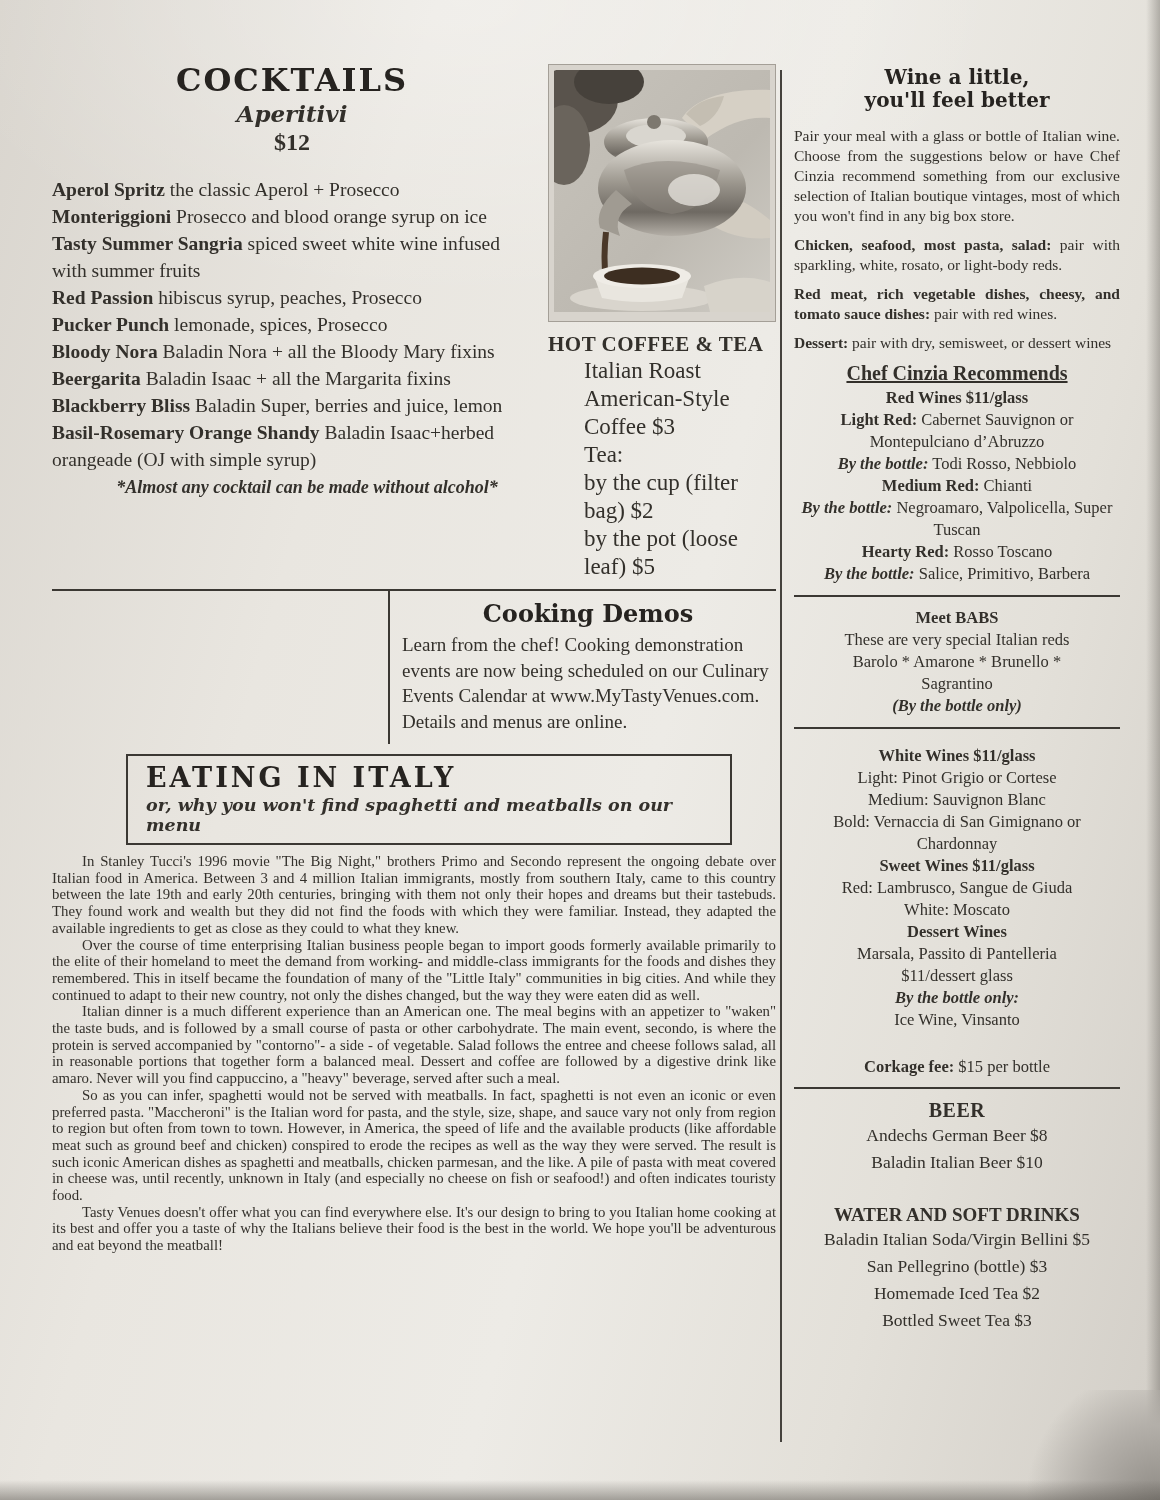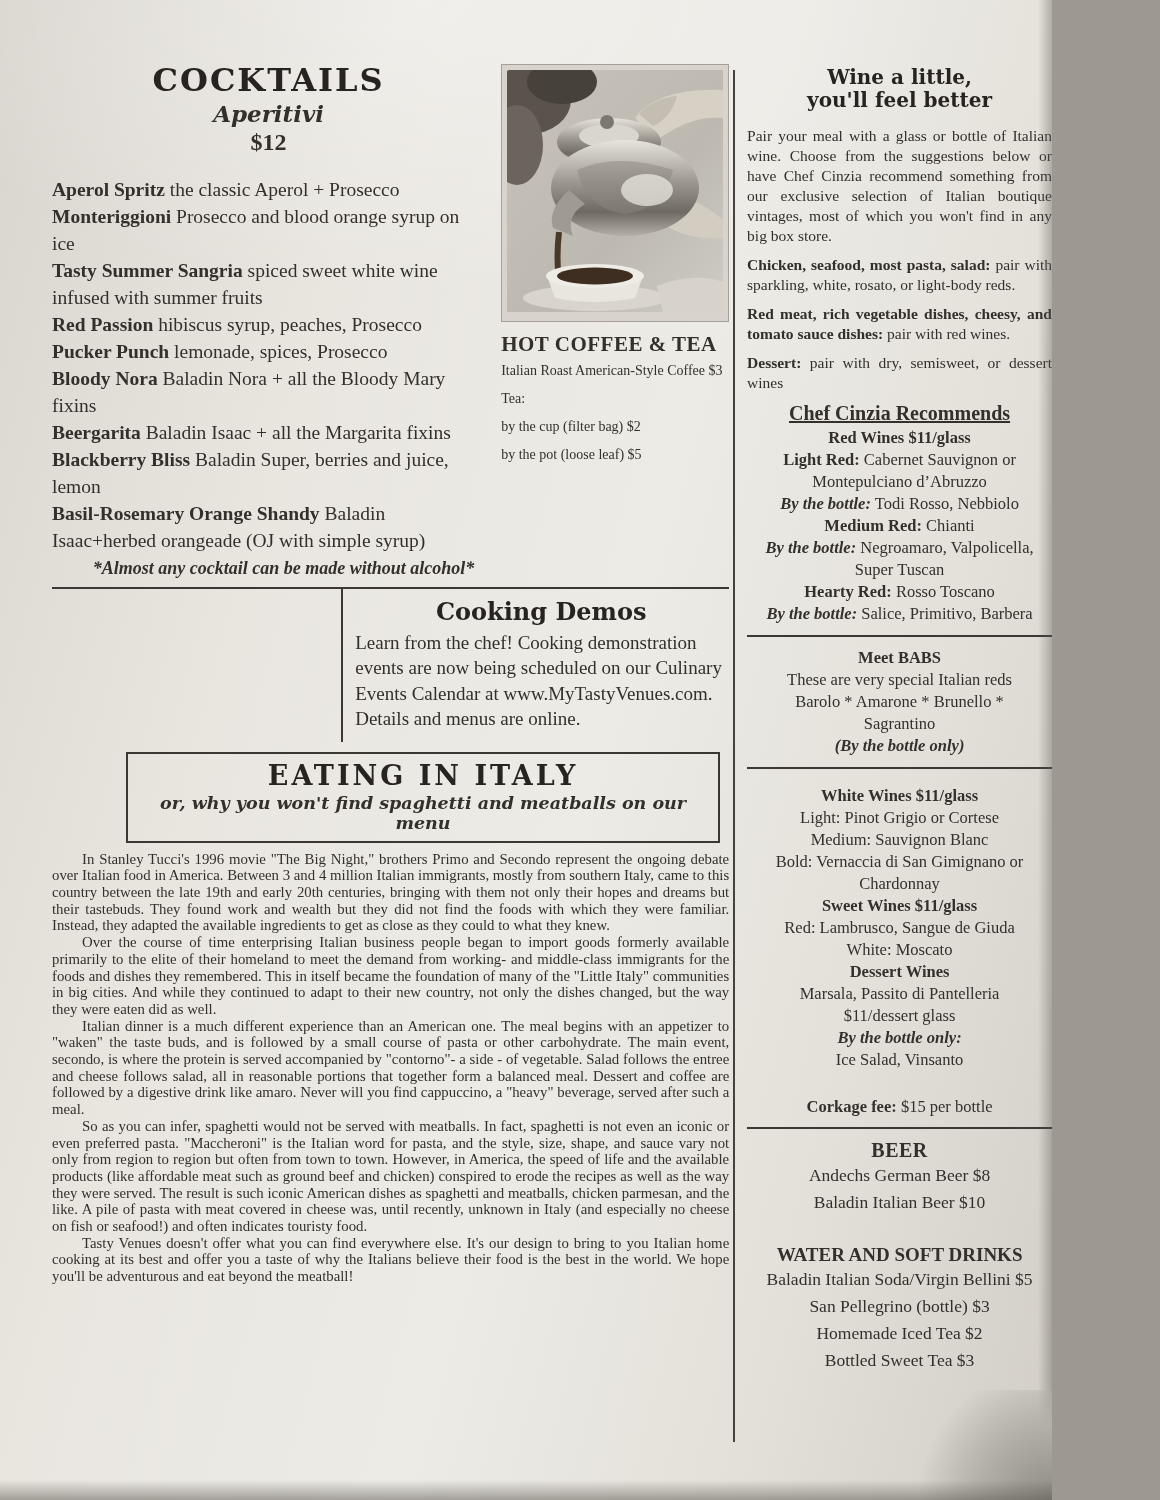--- a/index.html
+++ b/index.html
@@ -4,21 +4,21 @@
 <style>
   html,body{margin:0;padding:0;}
   body{
     width:1160px;height:1500px;
     background:#9d9992;
     font-family:"Liberation Serif", serif;
     color:#33302b;
     overflow:hidden;
   }
   .page{
-    position:relative;width:1052px;height:1500px;
+    position:relative;width:1160px;height:1500px;
     background:
       radial-gradient(ellipse 900px 500px at 40% 0%, rgba(255,255,255,.35), transparent 60%),
       linear-gradient(105deg,#d9d5ce 0%, #e9e6e0 28%, #edebe6 55%, #e3e0d9 78%, #d2cec7 100%);
     overflow:hidden;
   }
   .right-strip{position:absolute;top:0;right:0;width:14px;height:100%;
     background:linear-gradient(to left, rgba(95,91,85,.4), transparent);}
   .bottom-shadow{position:absolute;left:0;bottom:0;width:100%;height:20px;
     background:linear-gradient(to bottom, transparent, rgba(90,86,80,.5));}
   .corner-curl{position:absolute;right:0;bottom:0;width:150px;height:110px;
@@ -39,31 +39,31 @@
   .c-sub{font-size:23px;font-style:italic;font-weight:bold;font-family:"DejaVu Serif",serif;margin-top:2px;}
   .c-price{font-size:24px;font-weight:bold;margin:2px 0 8px;}
   .c-list{font-size:19.5px;line-height:27px;margin-top:20px;}
   .c-item b{font-weight:bold;}
   .c-note{font-size:18px;font-style:italic;font-weight:bold;text-align:center;margin:4px 0 0 30px;}
 
   .photo-col{width:228px;flex:none;}
   .photo-frame{border:1px solid #a49f97;background:#d8d4cd;padding:5px;width:216px;}
   .hot-coffee{margin-top:10px;}
   .hc-title{font-size:21px;font-weight:bold;letter-spacing:.5px;}
-  .hc-line{font-size:14px;line-height:28px;}
+  .hc-line{font-size:23px;line-height:28px;margin-left:36px;}
 
   
   .two-boxes{display:flex;border-top:2px solid #3b3833;margin-top:8px;}
   .box-art{flex:1;padding:8px 16px 10px 6px;}
   .box-demos{width:372px;border-left:2px solid #3b3833;padding:8px 2px 10px 12px;}
   .box-title{font-size:24px;text-align:center;margin-bottom:4px;}
   .box-body{font-size:19px;line-height:25.5px;}
 
   
-  .eating-box{border:2px solid #3b3833;margin:10px 0 8px 74px;width:566px;text-align:center;padding:6px 12px 8px;}
+  .eating-box{border:2px solid #3b3833;margin:10px 0 8px 74px;width:566px;padding:6px 18px 8px;}
   .e-title{font-size:27px;letter-spacing:3px;}
   .e-sub{font-size:17.5px;font-style:italic;font-weight:bold;font-family:"DejaVu Serif",serif;margin-top:2px;}
   .essay{margin-top:4px;}
   .essay p{font-size:14.8px;line-height:16.7px;text-align:justify;text-indent:30px;margin:0;}
 
   
   .w-head{text-align:center;font-size:20px;line-height:1.15;margin-bottom:14px;}
   .r-par{font-size:15.5px;line-height:20px;text-align:justify;margin:0 0 9px;}
   .r-par b{font-weight:bold;}
   .rec-head{text-align:center;font-size:20px;font-weight:bold;text-decoration:underline;margin:2px 0 2px;}
@@ -238,21 +238,21 @@
         <div>Light: Pinot Grigio or Cortese</div>
         <div>Medium: Sauvignon Blanc</div>
         <div>Bold: Vernaccia di San Gimignano or Chardonnay</div>
         <div class="b">Sweet Wines $11/glass</div>
         <div>Red: Lambrusco, Sangue de Giuda</div>
         <div>White: Moscato</div>
         <div class="b">Dessert Wines</div>
         <div>Marsala, Passito di Pantelleria</div>
         <div>$11/dessert glass</div>
         <div class="bi">By the bottle only:</div>
-        <div>Ice Salad, Vinsanto</div>
+        <div>Ice Wine, Vinsanto</div>
       </div>
 
       <div class="corkage"><b>Corkage fee:</b><span> $15 per bottle</span></div>
 
       <hr class="rule">
 
       <div class="beer">
         <div class="beer-title">BEER</div>
         <div class="beer-item">Andechs German Beer $8</div>
         <div class="beer-item">Baladin Italian Beer $10</div>

